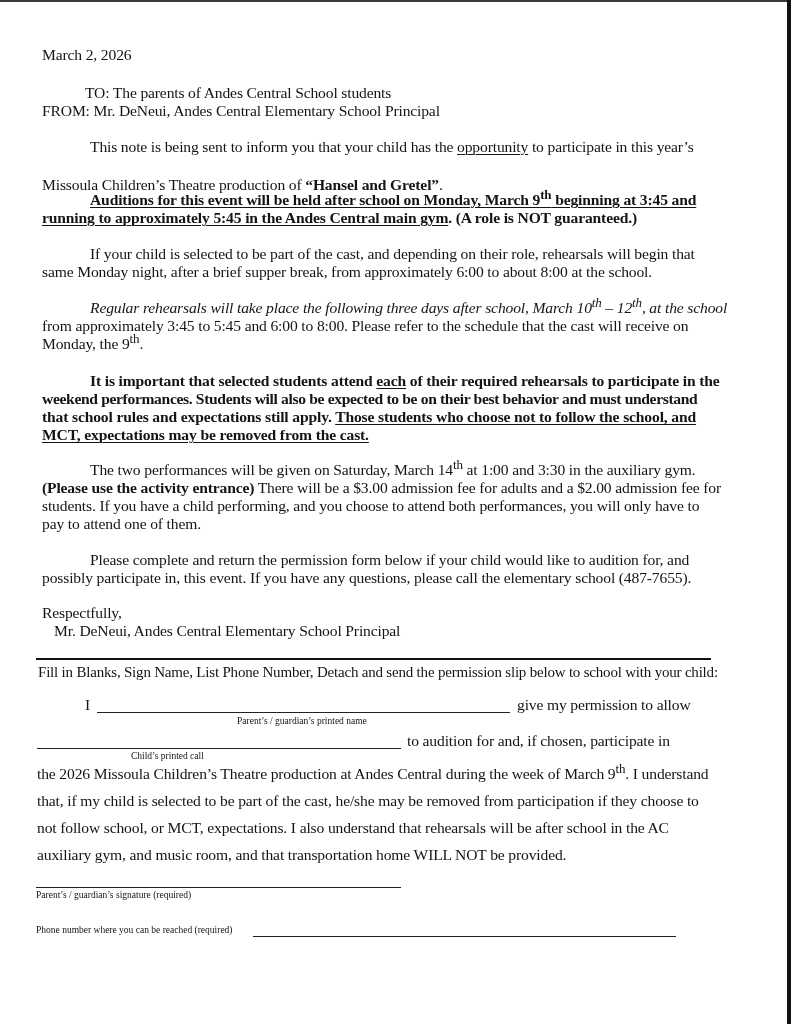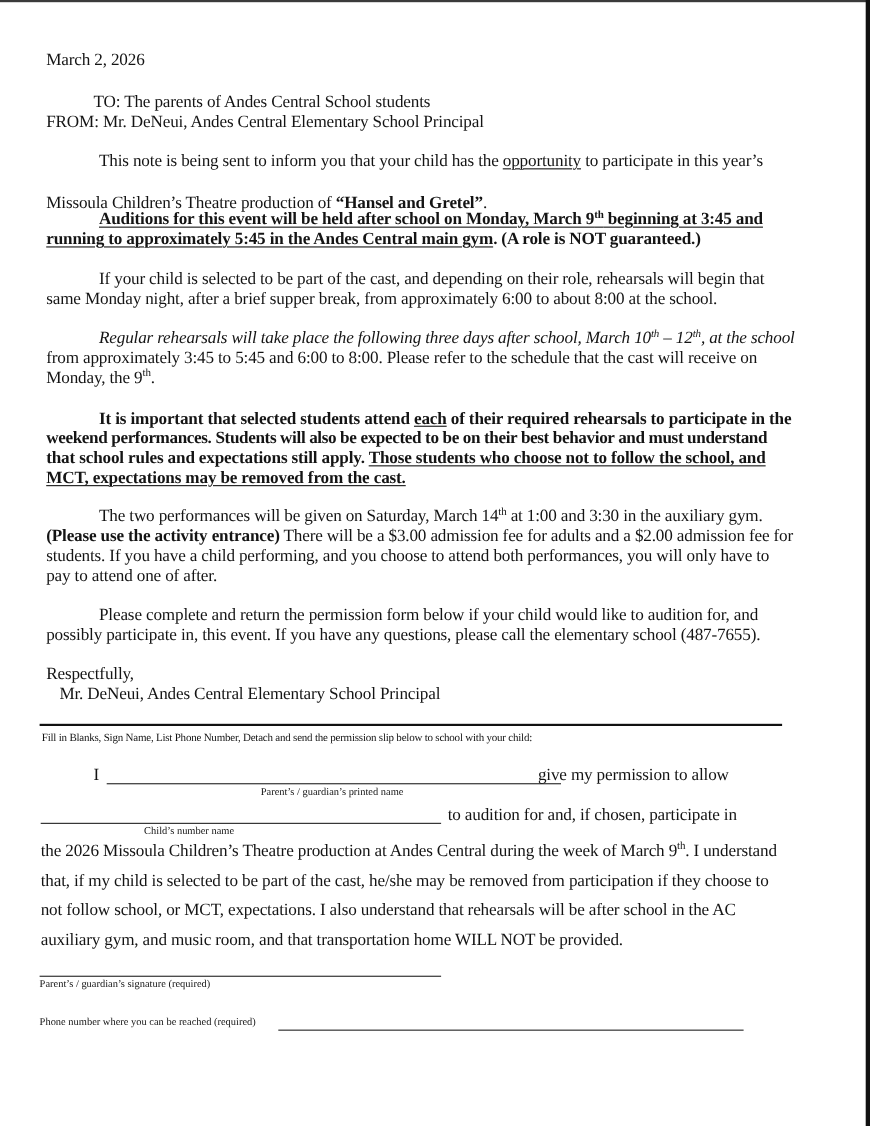--- a/index.html
+++ b/index.html
@@ -6,21 +6,21 @@
   body {
     width: 791px; height: 1024px; position: relative; overflow: hidden;
     background: #ffffff; color: #141414;
     font-family: "Liberation Serif", "DejaVu Serif", serif;
   }
   .top-edge { position: absolute; left: 0; top: 0; width: 791px; height: 2px; background: #3a3a3a; }
   .right-edge { position: absolute; left: 787px; top: 0; width: 4px; height: 1024px; background: #111; }
   .t { position: absolute; white-space: nowrap; font-size: 15.6px; line-height: 18px; letter-spacing: -0.15px; }
   .b { font-weight: bold; }
   .u { text-decoration: underline; text-decoration-thickness: 1px; text-underline-offset: 2px; }
-  sup { font-size: 10px; line-height: 0; vertical-align: 6px; }
+  sup { font-size: 13px; line-height: 0; vertical-align: 6px; }
   .small { position: absolute; white-space: nowrap; font-size: 9.5px; line-height: 11px; text-align: center; }
   .line { position: absolute; height: 1px; background: #222; }
   .divider { position: absolute; left: 36px; top: 658px; width: 675px; height: 2px; background: #111; }
   .p { position: absolute; white-space: nowrap; font-size: 15.6px; line-height: 18px; letter-spacing: -0.15px; }
 </style>
 </head>
 <body>
 
 <div class="top-edge"></div>
 <div class="right-edge"></div>
@@ -43,40 +43,40 @@
 <div class="t" style="left:42px; top:335px;"><span>Monday, the 9</span><sup>th</sup><span>.</span></div>
 
 <div class="t b" style="left:90px; top:372px;"><span>It is important that selected students attend </span><span class="u">each</span><span> of their required rehearsals to participate in the</span></div>
 <div class="t b" style="left:42px; top:390px; letter-spacing:-0.35px;">weekend performances.  Students will also be expected to be on their best behavior and must understand</div>
 <div class="t b" style="left:42px; top:408px;"><span>that school rules and expectations still apply.  </span><span class="u">Those students who choose not to follow the school, and</span></div>
 <div class="t b u" style="left:42px; top:426px;text-align:center;">MCT, expectations may be removed from the cast.</div>
 
 <div class="t" style="left:90px; top:461px;"><span>The two performances will be given on Saturday, March 14</span><sup>th</sup><span> at 1:00 and 3:30 in the auxiliary gym.</span></div>
 <div class="t" style="left:42px; top:479px;"><span class="b">(Please use the activity entrance)</span><span> There will be a $3.00 admission fee for adults and a $2.00 admission fee for</span></div>
 <div class="t" style="left:42px; top:497px;">students.  If you have a child performing, and you choose to attend both performances, you will only have to</div>
-<div class="t" style="left:42px; top:515px;">pay to attend one of after.</div>
+<div class="t" style="left:42px; top:515px;">pay to attend one of them.</div>
 
 <div class="t" style="left:90px; top:551px;">Please complete and return the permission form below if your child would like to audition for, and</div>
 <div class="t" style="left:42px; top:569px;">possibly participate in, this event.  If you have any questions, please call the elementary school (487-7655).</div>
 
 <div class="t" style="left:42px; top:604px;">Respectfully,</div>
 <div class="t" style="left:54px; top:622px;">Mr. DeNeui, Andes Central Elementary School Principal</div>
 
 <div class="divider"></div>
 
-<div class="t" style="left:38px; top:663px; font-size:10px; letter-spacing:-0.2px;">Fill in Blanks, Sign Name, List Phone Number, Detach and send the permission slip below to school with your child:</div>
+<div class="t" style="left:38px; top:663px; font-size:15px; letter-spacing:-0.2px;">Fill in Blanks, Sign Name, List Phone Number, Detach and send the permission slip below to school with your child:</div>
 
 <div class="t" style="left:85px; top:696px;">I</div>
 <div class="line" style="left:97px; top:712px; width:413px;"></div>
-<div class="t" style="left:489px; top:696px;">give my permission to allow</div>
+<div class="t" style="left:517px; top:696px;">give my permission to allow</div>
 <div class="small" style="left:237px; top:716px;">Parent’s / guardian’s printed name</div>
 
 <div class="line" style="left:37px; top:748px; width:364px;"></div>
 <div class="t" style="left:407px; top:732px;">to audition for and, if chosen, participate in</div>
-<div class="small" style="left:131px; top:751px;">Child’s number name</div>
+<div class="small" style="left:131px; top:751px;">Child’s printed call</div>
 
 <div class="p" style="left:37px; top:765px;"><span>the 2026 Missoula Children’s Theatre production at Andes Central during the week of March 9</span><sup>th</sup><span>.  I understand</span></div>
 <div class="p" style="left:37px; top:792px;">that, if my child is selected to be part of the cast, he/she may be removed from participation if they choose to</div>
 <div class="p" style="left:37px; top:819px;">not follow school, or MCT, expectations.  I also understand that rehearsals will be after school in the AC</div>
 <div class="p" style="left:37px; top:846px;">auxiliary gym, and music room, and that transportation home WILL NOT be provided.</div>
 
 <div class="line" style="left:36px; top:887px; width:365px;"></div>
 <div class="small" style="left:36px; top:890px;">Parent’s / guardian’s signature (required)</div>
 
 <div class="small" style="left:36px; top:925px;">Phone number where you can be reached (required)</div>

